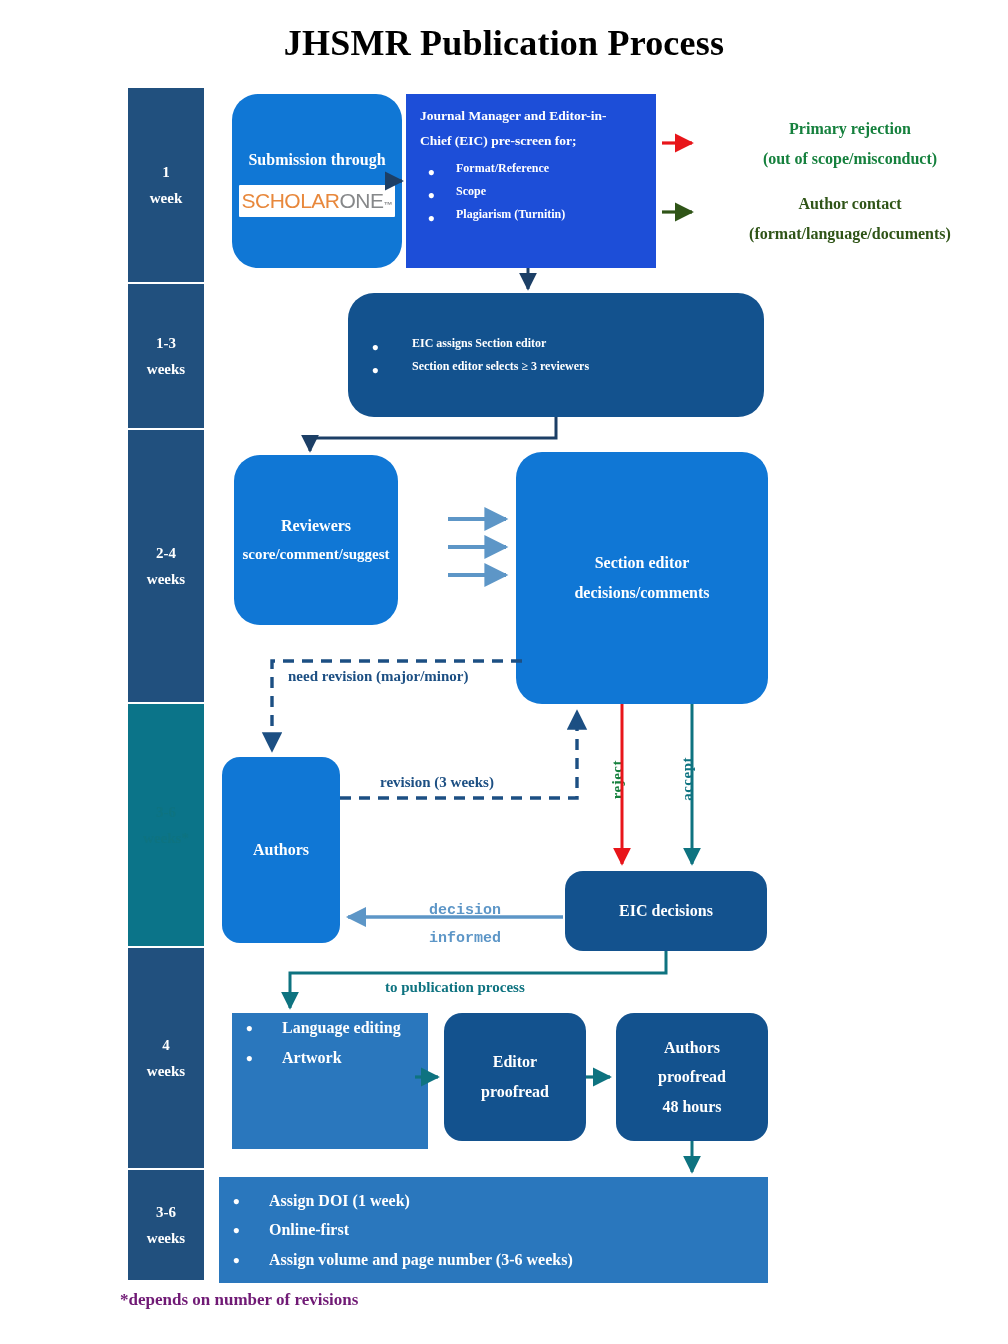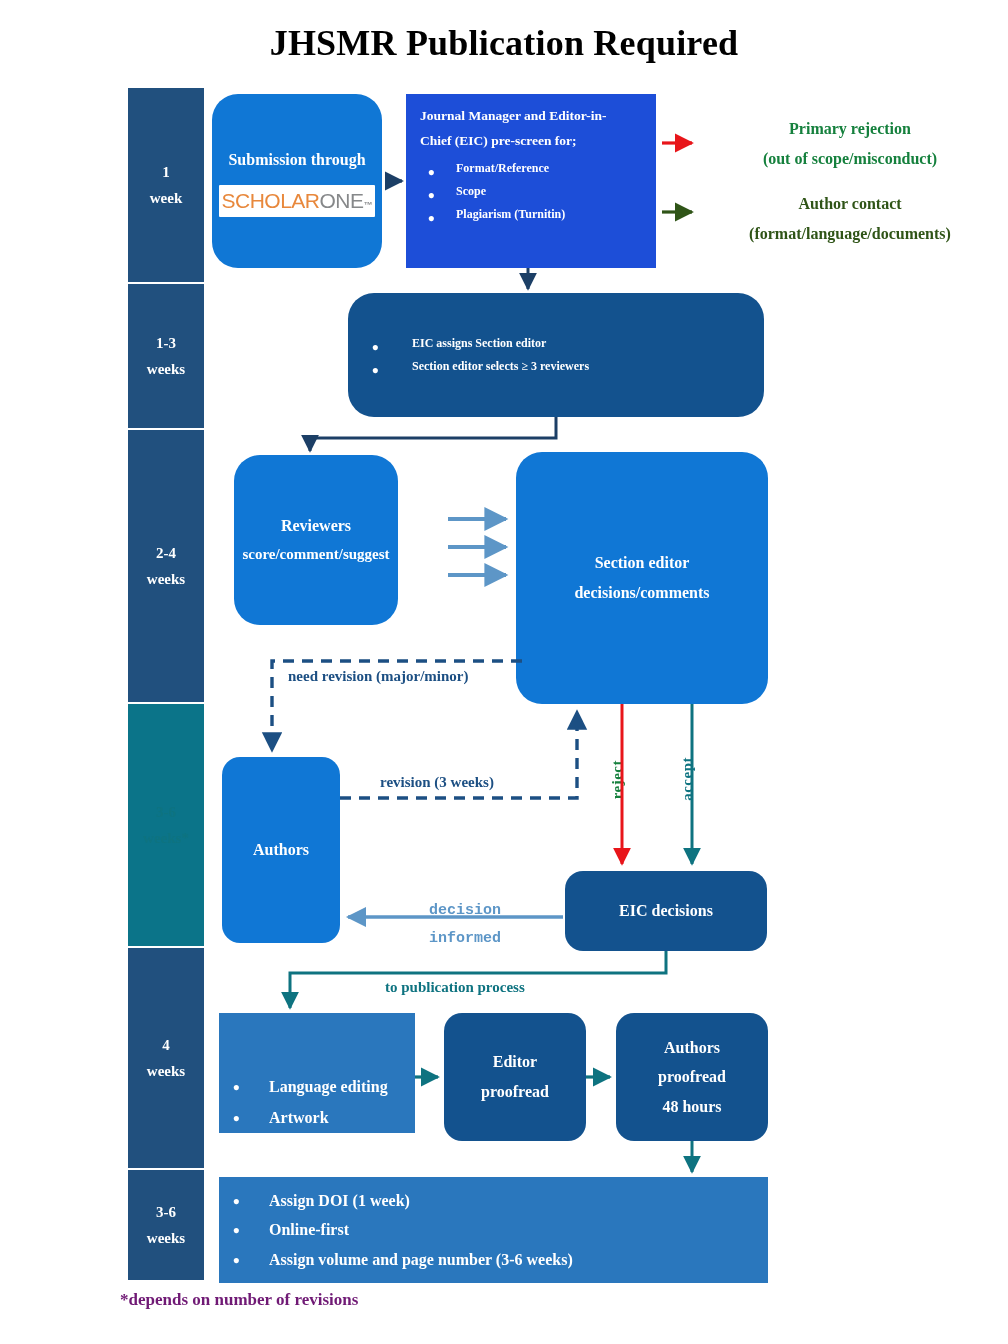--- a/index.html
+++ b/index.html
@@ -74,21 +74,21 @@
     left:120px;top:1290px;font-size:17px;font-weight:bold;color:#701a75;
   }
 
   svg.ov{position:absolute;left:0;top:0;width:1008px;height:1344px;overflow:visible;}
 </style>
 </head>
 <body>
 
 <div id="stage">
 
-  <div class="abs" id="title">JHSMR Publication Required</div>
+  <div class="abs" id="title">JHSMR Publication Process</div>
 
   <div class="abs tl navy" style="top:88px;height:196px;">
     <span>1</span>
     <span>week</span>
   </div>
   <div class="abs tl navy" style="top:284px;height:146px;">
     <span>1-3</span>
     <span>weeks</span>
   </div>
   <div class="abs tl navy" style="top:430px;height:274px;">
@@ -101,21 +101,21 @@
   </div>
   <div class="abs tl navy" style="top:948px;height:222px;">
     <span>4</span>
     <span>weeks</span>
   </div>
   <div class="abs tl navy" style="top:1170px;height:110px;border-bottom:none;">
     <span>3-6</span>
     <span>weeks</span>
   </div>
 
-  <div class="abs box c-bright r-lg ctr" style="left:212px;top:94px;width:170px;height:174px;">
+  <div class="abs box c-bright r-lg ctr" style="left:232px;top:94px;width:170px;height:174px;">
     <span class="boxline" style="font-size:16px;">Submission through</span>
     <div style="background:#ffffff;margin:10px 12px 0 12px;padding:4px 2px;border-radius:1px;
                 display:flex;align-items:baseline;justify-content:center;">
       <span style="font-family:'Liberation Sans',sans-serif;font-size:21px;font-weight:normal;color:#e8883c;letter-spacing:-0.5px;">SCHOLAR</span>
       <span style="font-family:'Liberation Sans',sans-serif;font-size:21px;font-weight:normal;color:#86888a;letter-spacing:-0.5px;">ONE</span>
       <span style="font-family:'Liberation Sans',sans-serif;font-size:9px;color:#86888a;">™</span>
     </div>
   </div>
 
   <div class="abs box c-steel r-sq" style="left:406px;top:94px;width:250px;height:174px;padding:10px 4px 8px 8px;justify-content:flex-start;">
@@ -166,21 +166,21 @@
   <div class="abs lbl dkblue" style="left:288px;top:668px;font-size:15px;">need revision (major/minor)</div>
   <div class="abs lbl dkblue" style="left:380px;top:774px;font-size:15px;">revision (3 weeks)</div>
   <div class="abs lbl red vert" style="left:609px;top:760px;font-size:15px;">reject</div>
   <div class="abs lbl teal vert" style="left:679px;top:757px;font-size:15px;">accept</div>
   <div class="abs lbl midblue" style="left:400px;top:897px;width:130px;text-align:center;font-size:15px;">
     <span class="ln">decision</span>
     <span class="ln">informed</span>
   </div>
   <div class="abs lbl teal" style="left:385px;top:979px;font-size:15px;">to publication process</div>
 
-  <div class="abs box c-mid r-sq" style="left:219px;top:1013px;width:196px;height:120px;justify-content:flex-end;">
+  <div class="abs box c-mid r-sq" style="left:232px;top:1013px;width:196px;height:136px;justify-content:flex-start;">
     <ul class="bl" style="font-size:16px;">
       <li style="padding-left:50px;">Language editing</li>
       <li style="padding-left:50px;">Artwork</li>
     </ul>
   </div>
 
   <div class="abs box c-deep r-md ctr" style="left:444px;top:1013px;width:142px;height:128px;">
     <span class="boxline" style="font-size:16px;">Editor</span>
     <span class="boxline" style="font-size:16px;">proofread</span>
   </div>

